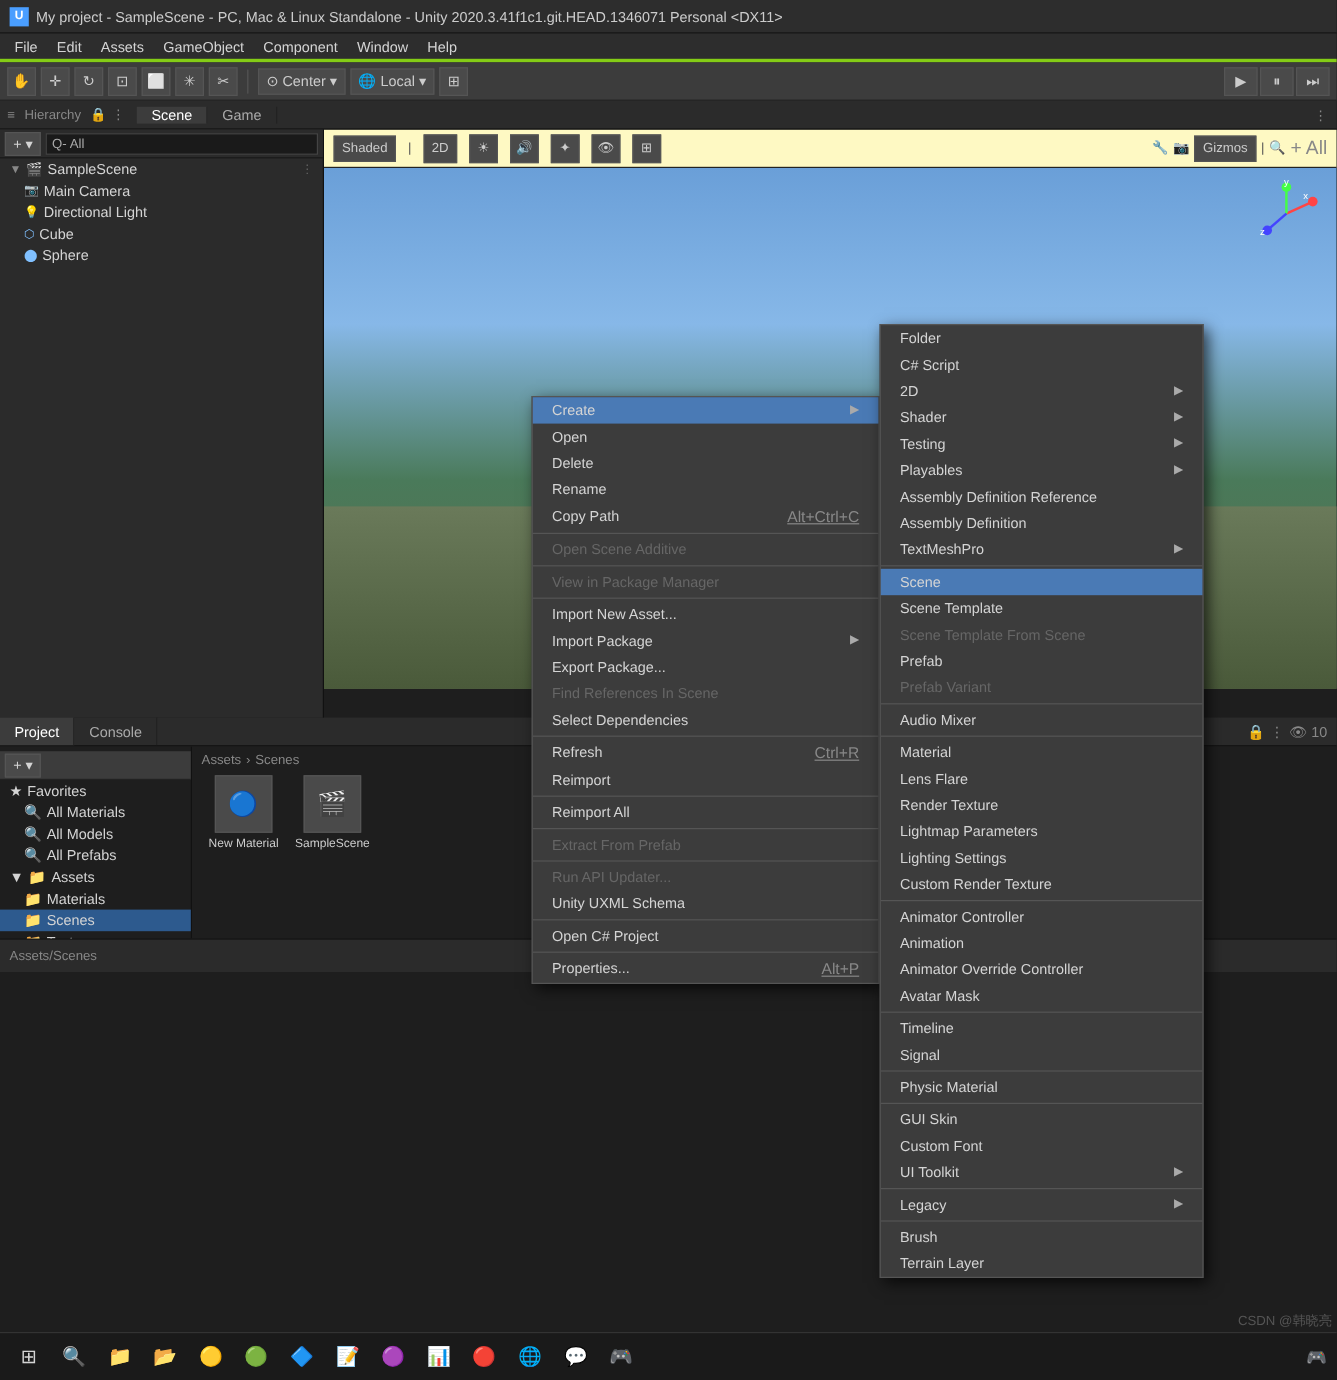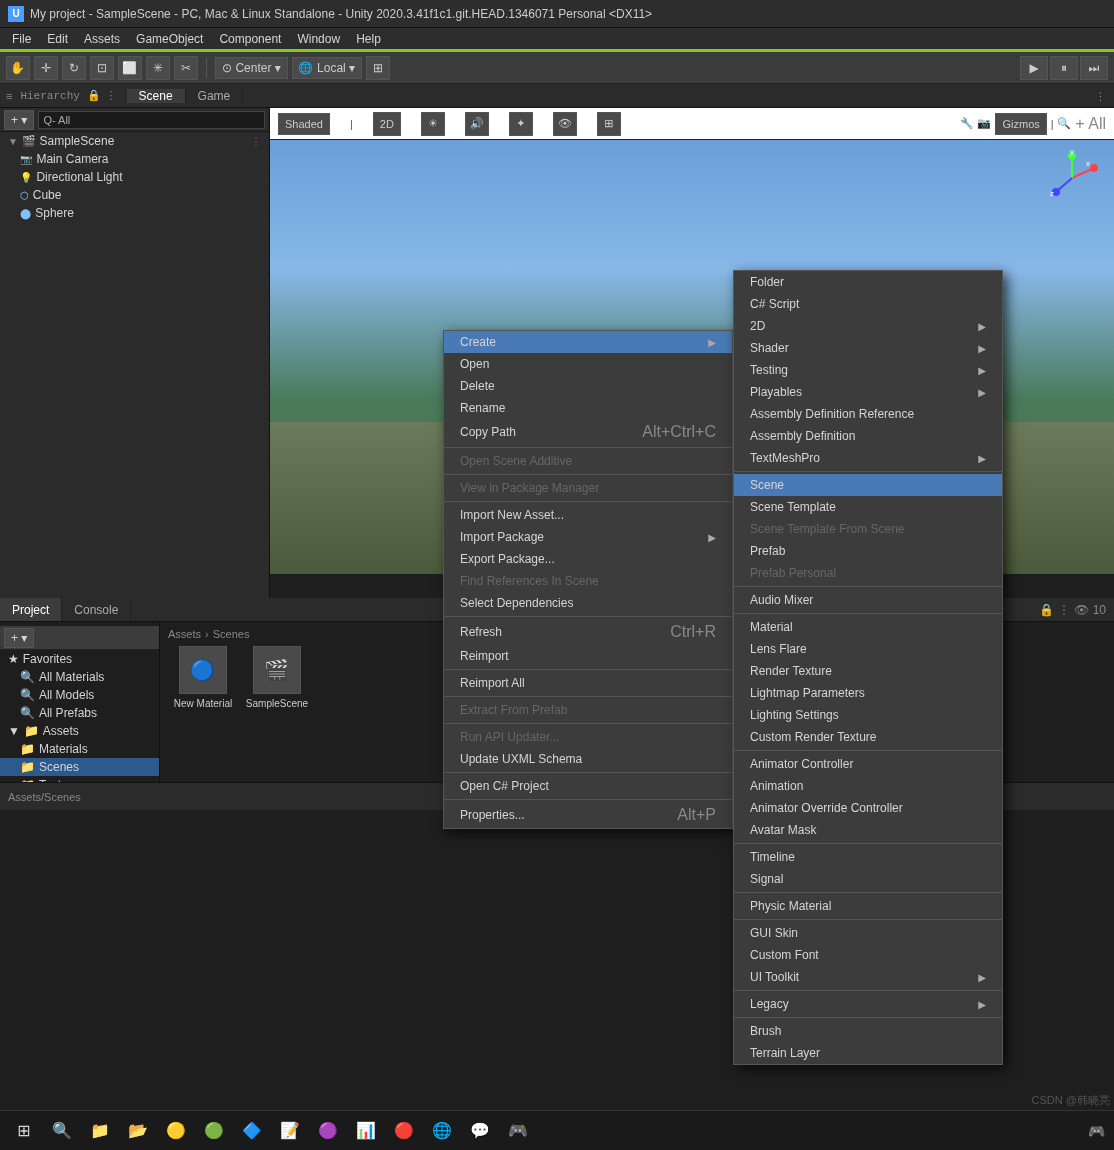--- a/index.html
+++ b/index.html
@@ -144,26 +144,26 @@
       position: relative;
       overflow: hidden;
     }
     .scene-canvas {
       width: 100%;
       height: calc(100% - 24px - 32px);
       background: linear-gradient(180deg, #6a9fd8 0%, #87b8e8 30%, #4a7a5a 60%, #5a6a4a 100%);
       position: relative;
     }
     .scene-toolbar {
-      background: #ffffff;
+      background: #fef9c3;
       height: 32px;
       display: flex;
       align-items: center;
       padding: 0 8px;
-      gap: 20px;
+      gap: 10px;
       border-bottom: 1px solid #222;
       font-size: 11px;
     }
 
     
     #context-menu-main {
       position: absolute;
       left: 443px;
       top: 330px;
       width: 290px;
@@ -179,30 +179,29 @@
       width: 270px;
       background: #3c3c3c;
       border: 1px solid #555;
       box-shadow: 4px 4px 12px rgba(0,0,0,0.7);
       z-index: 101;
     }
     .ctx-item {
       padding: 4px 16px;
       cursor: pointer;
       display: flex;
-      align-items: center;
       justify-content: space-between;
       font-size: 12px;
       color: #d4d4d4;
     }
     .ctx-item.active { background: #4a7ab5; }
     .ctx-item.highlighted { background: #4a7ab5; }
     .ctx-item.disabled { color: #666; cursor: default; }
     .ctx-separator { height: 1px; background: #555; margin: 2px 0; }
-    .ctx-shortcut { color: #888; font-size: 16px; }
+    .ctx-shortcut { color: #888; font-size: 13px; text-decoration: underline; }
     .ctx-arrow { color: #aaa; font-size: 10px; }
     #bottom-tabs {
       background: #2b2b2b;
       height: 24px;
       display: flex;
       align-items: center;
       border-bottom: 1px solid #111;
     }
     #bottom-content {
       display: flex;
@@ -358,21 +357,21 @@
   <div class="play-area">
     <div class="play-btn">▶</div>
     <div class="play-btn">⏸</div>
     <div class="play-btn">⏭</div>
   </div>
 </div>
 
 <div id="tab-bar-top" style="background:#2b2b2b; height:24px; display:flex; align-items:center; border-bottom:1px solid #111;">
   <div style="display:flex; align-items:center; padding: 0 6px;">
     <span style="color:#888; font-size:11px; margin-right:8px;">≡</span>
-    <span style="color:#888; font-size:11px; margin-right:8px;font-family:Liberation Mono, monospace;">Hierarchy</span>
+    <span style="color:#888; font-size:11px; margin-right:8px;">Hierarchy</span>
     <span style="font-size:11px; color:#888; margin-right:4px;">🔒</span>
     <span style="font-size:11px; color:#888;">⋮</span>
   </div>
   <div style="flex:1; display:flex; align-items:center; padding-left:4px;">
     <div class="tab active">Scene</div>
     <div class="tab">Game</div>
   </div>
   <div style="margin-left:auto; padding-right:8px;">
     <span style="font-size:11px; color:#888;">⋮</span>
   </div>
@@ -584,21 +583,21 @@
   </div>
   <div class="ctx-separator"></div>
   <div class="ctx-item disabled">
     <span>Extract From Prefab</span>
   </div>
   <div class="ctx-separator"></div>
   <div class="ctx-item disabled">
     <span>Run API Updater...</span>
   </div>
   <div class="ctx-item">
-    <span>Update UXML Schema</span>
+    <span>Unity UXML Schema</span>
   </div>
   <div class="ctx-separator"></div>
   <div class="ctx-item">
     <span>Open C# Project</span>
   </div>
   <div class="ctx-separator"></div>
   <div class="ctx-item">
     <span>Properties...</span>
     <span class="ctx-shortcut">Alt+P</span>
   </div>
@@ -644,21 +643,21 @@
   <div class="ctx-item">
       <span>Scene Template</span>
     </div>
   <div class="ctx-item disabled">
       <span>Scene Template From Scene</span>
     </div>
   <div class="ctx-item">
       <span>Prefab</span>
     </div>
   <div class="ctx-item disabled">
-      <span>Prefab Personal</span>
+      <span>Prefab Variant</span>
     </div>
   <div class="ctx-separator"></div>
   <div class="ctx-item">
       <span>Audio Mixer</span>
     </div>
   <div class="ctx-separator"></div>
   <div class="ctx-item">
       <span>Material</span>
     </div>
   <div class="ctx-item">

